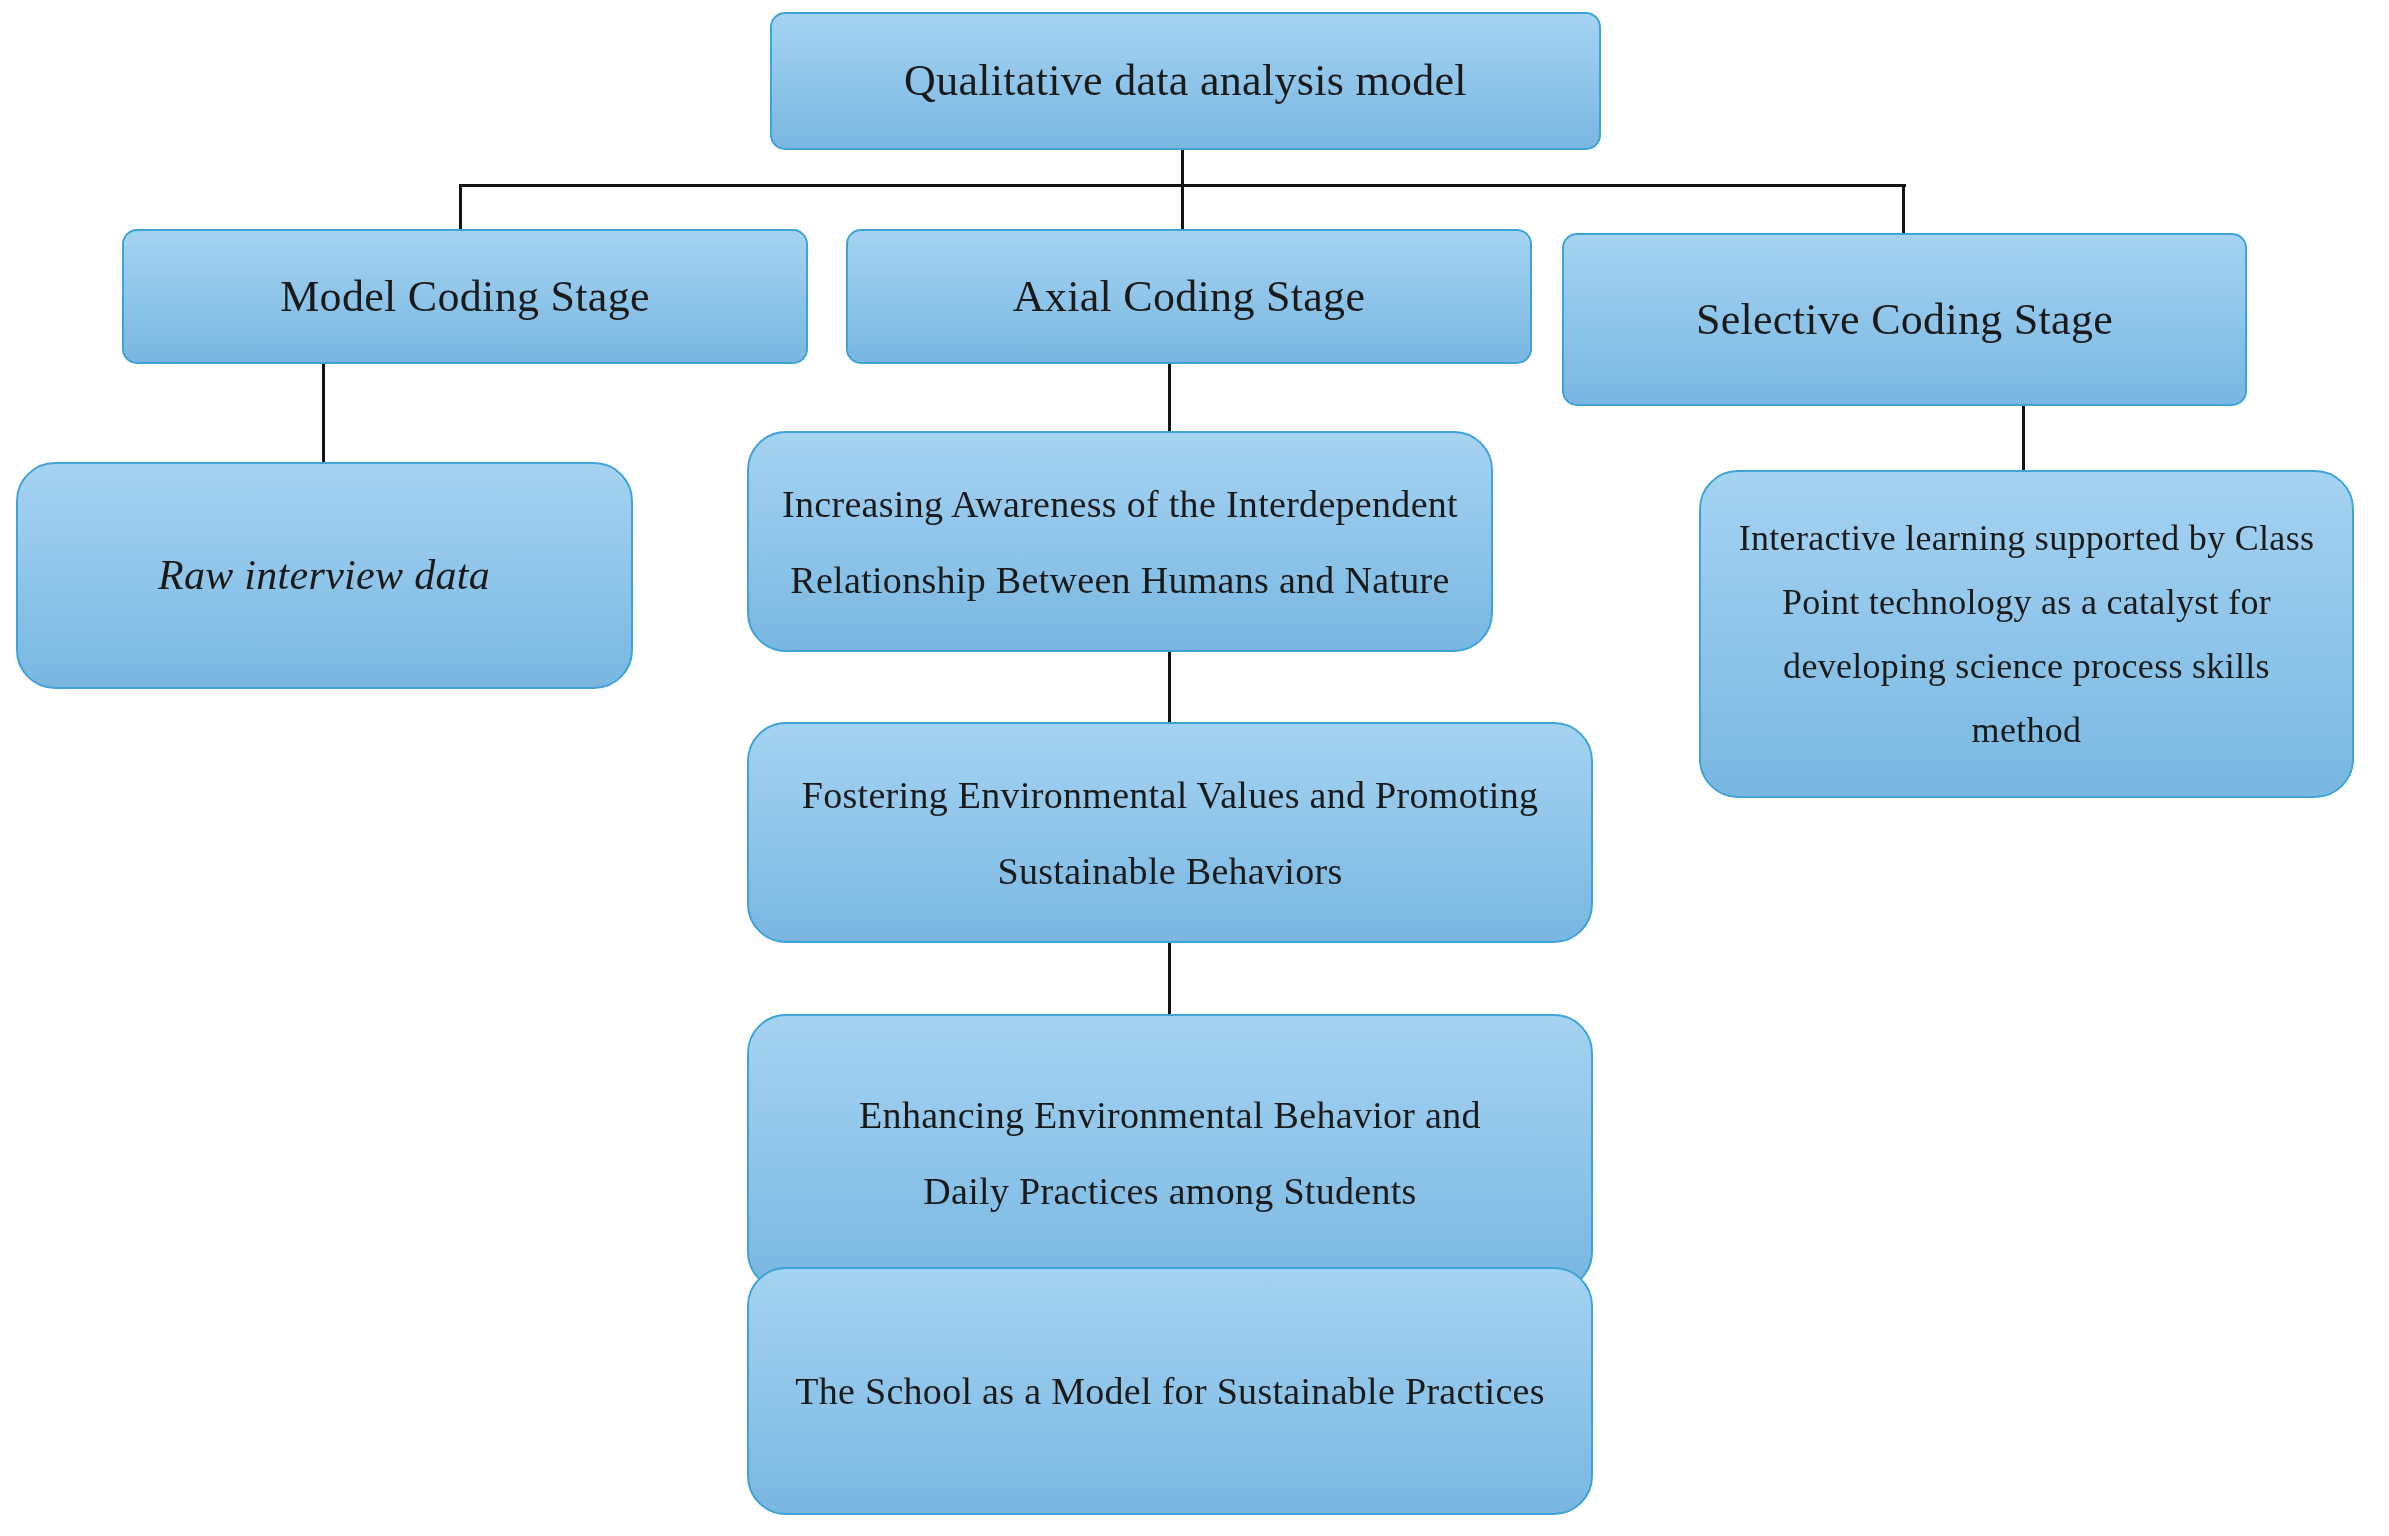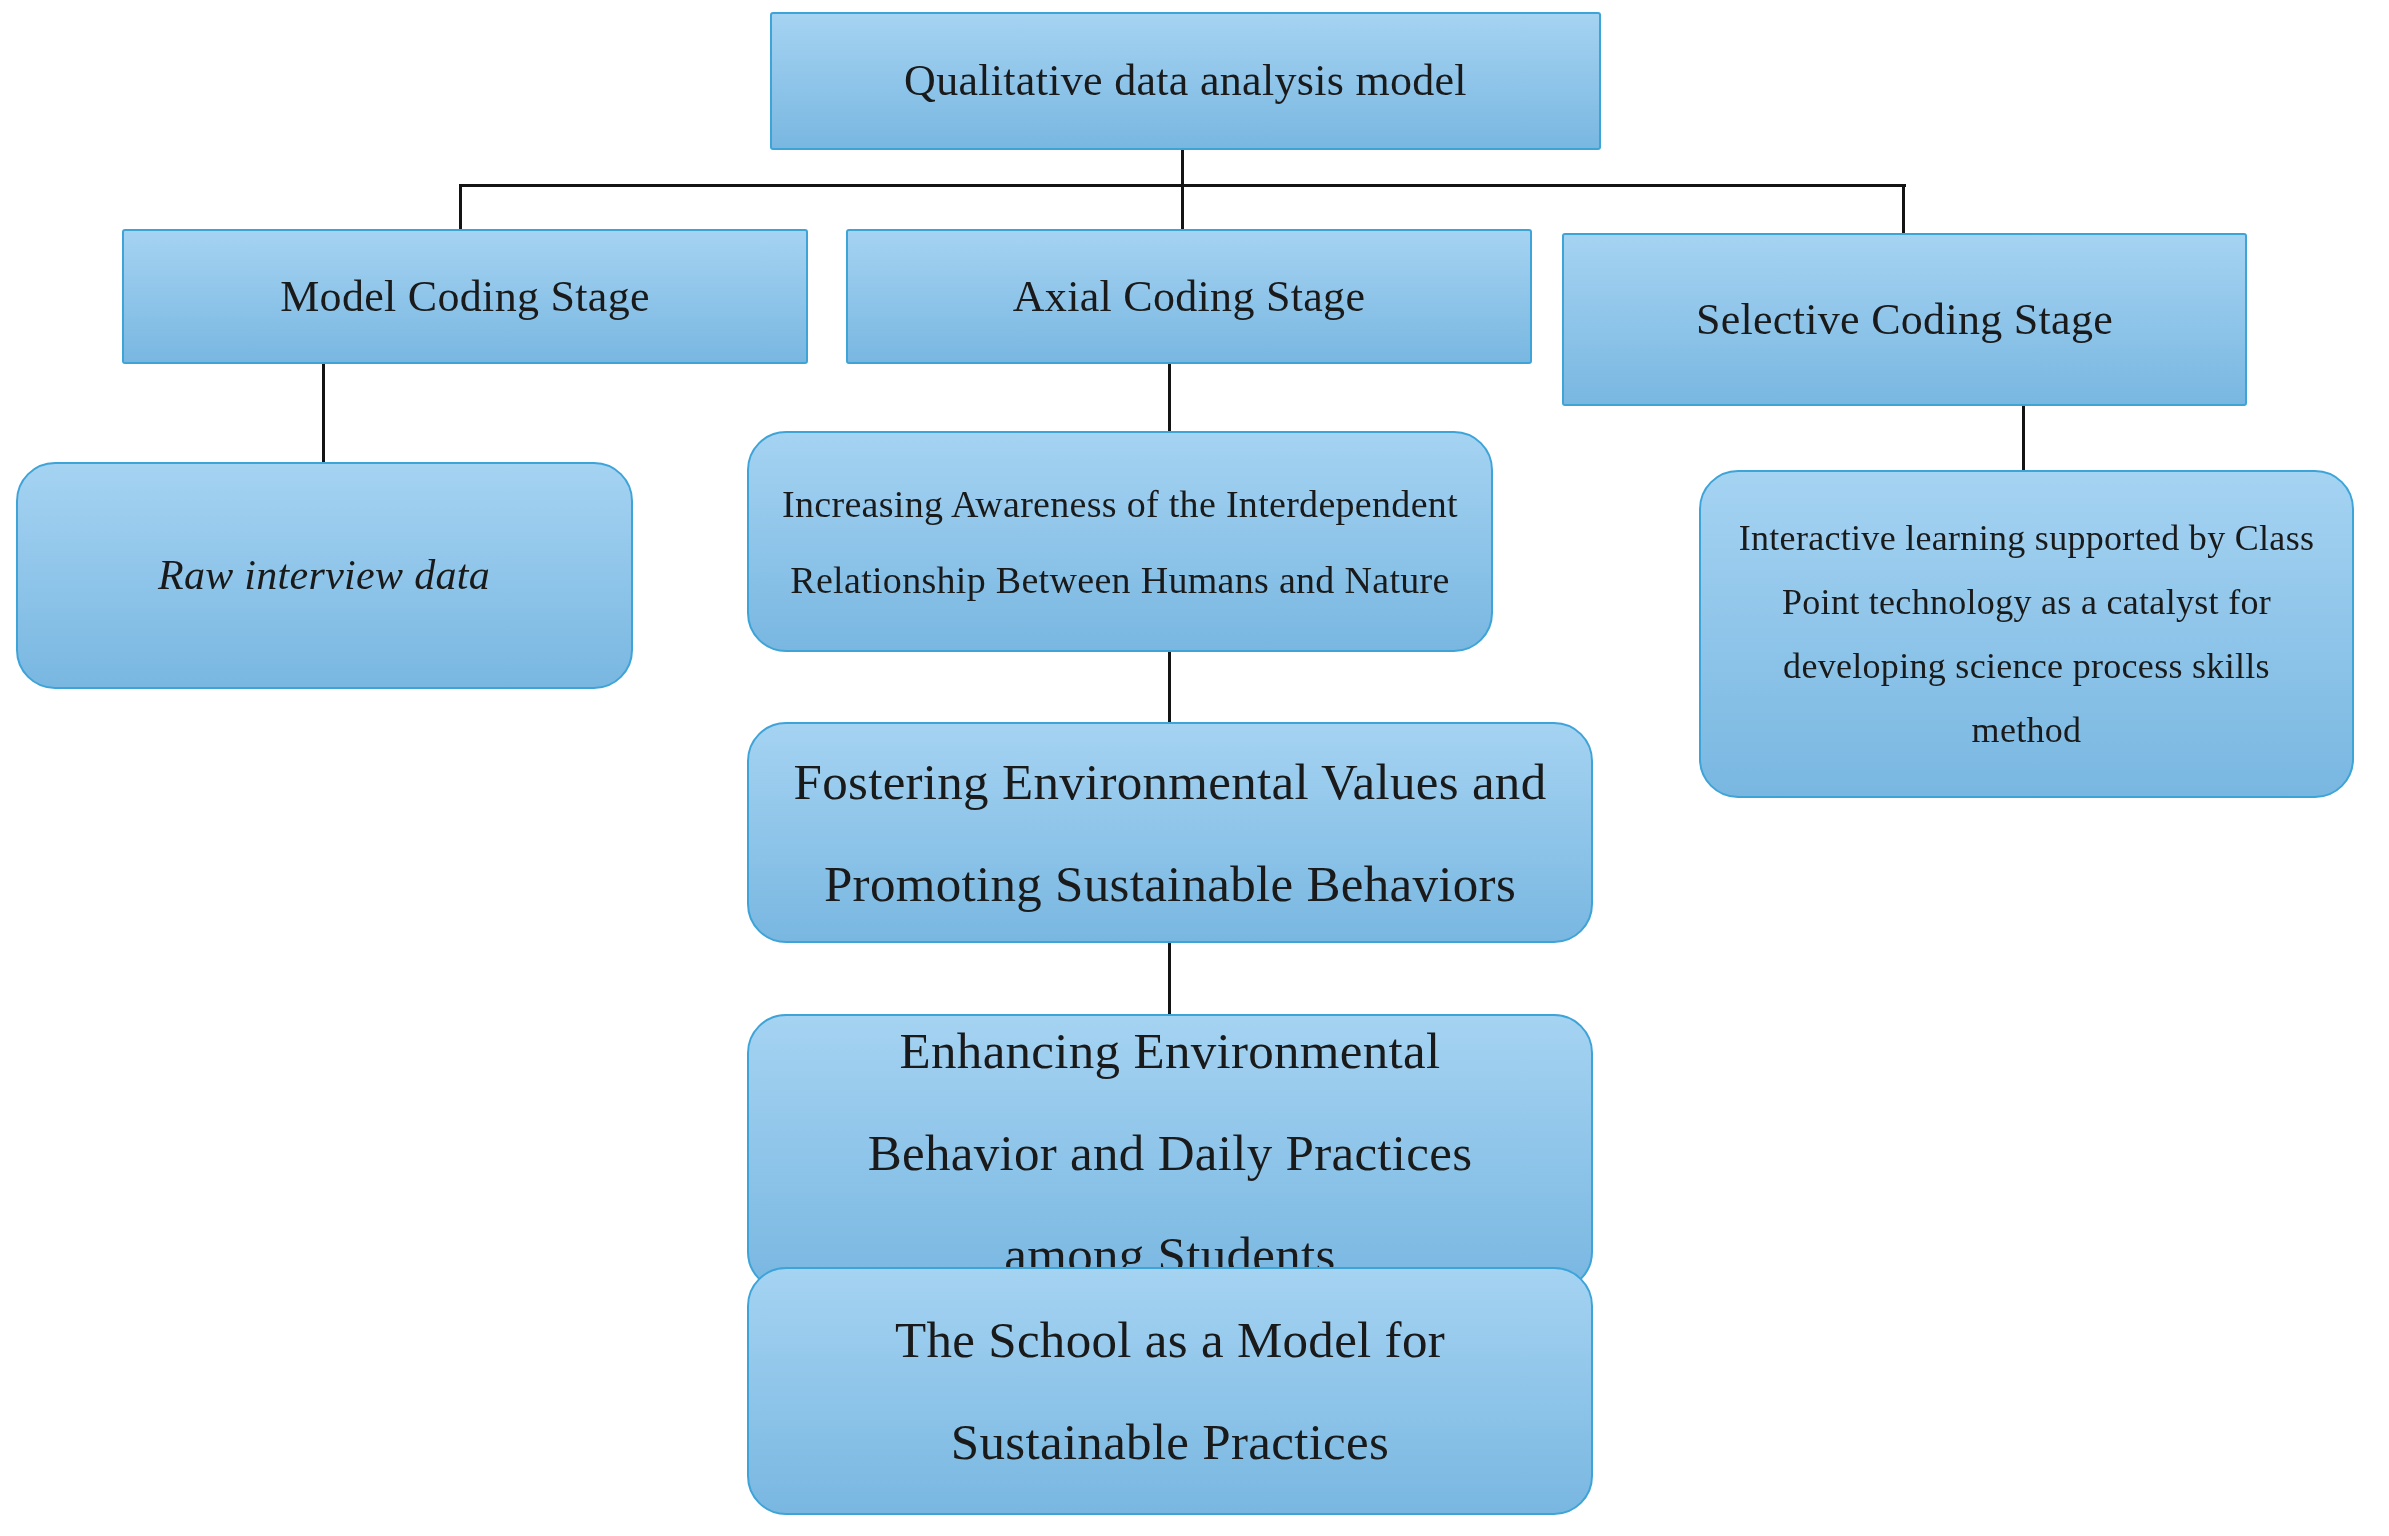--- a/index.html
+++ b/index.html
@@ -18,35 +18,35 @@
     height: 1536px;
     background: var(--bg);
     font-family: "Liberation Serif", "DejaVu Serif", serif;
     color: var(--text);
     overflow: hidden;
   }
   .box {
     position: absolute;
     background: linear-gradient(180deg, var(--fill-top) 0%, var(--fill-bottom) 100%);
     border: 2.7px solid var(--box-border);
-    border-radius: 3px;
+    border-radius: 15px;
     display: flex;
     align-items: center;
     justify-content: center;
     text-align: center;
   }
   .box.big { border-radius: 39px; }
   .label {
     display: block;
     letter-spacing: 0.3px;
     line-height: 1.35;
   }
   .lvl1 { font-size: 44px; }
   .raw-label { font-size: 42px; }
-  .axial-label { font-size: 51px; line-height: 2.0; max-width: 780px; }
+  .axial-label { font-size: 38px; line-height: 2.0; max-width: 780px; }
   .axial-label.narrow { max-width: 673px; }
   .sel-label { font-size: 36px; line-height: 1.78; max-width: 592px; }
   .line {
     position: absolute;
     background: var(--connector);
   }
   .v { width: 3.4px; }
   .h { height: 3.4px; }
 </style>
 </head>

